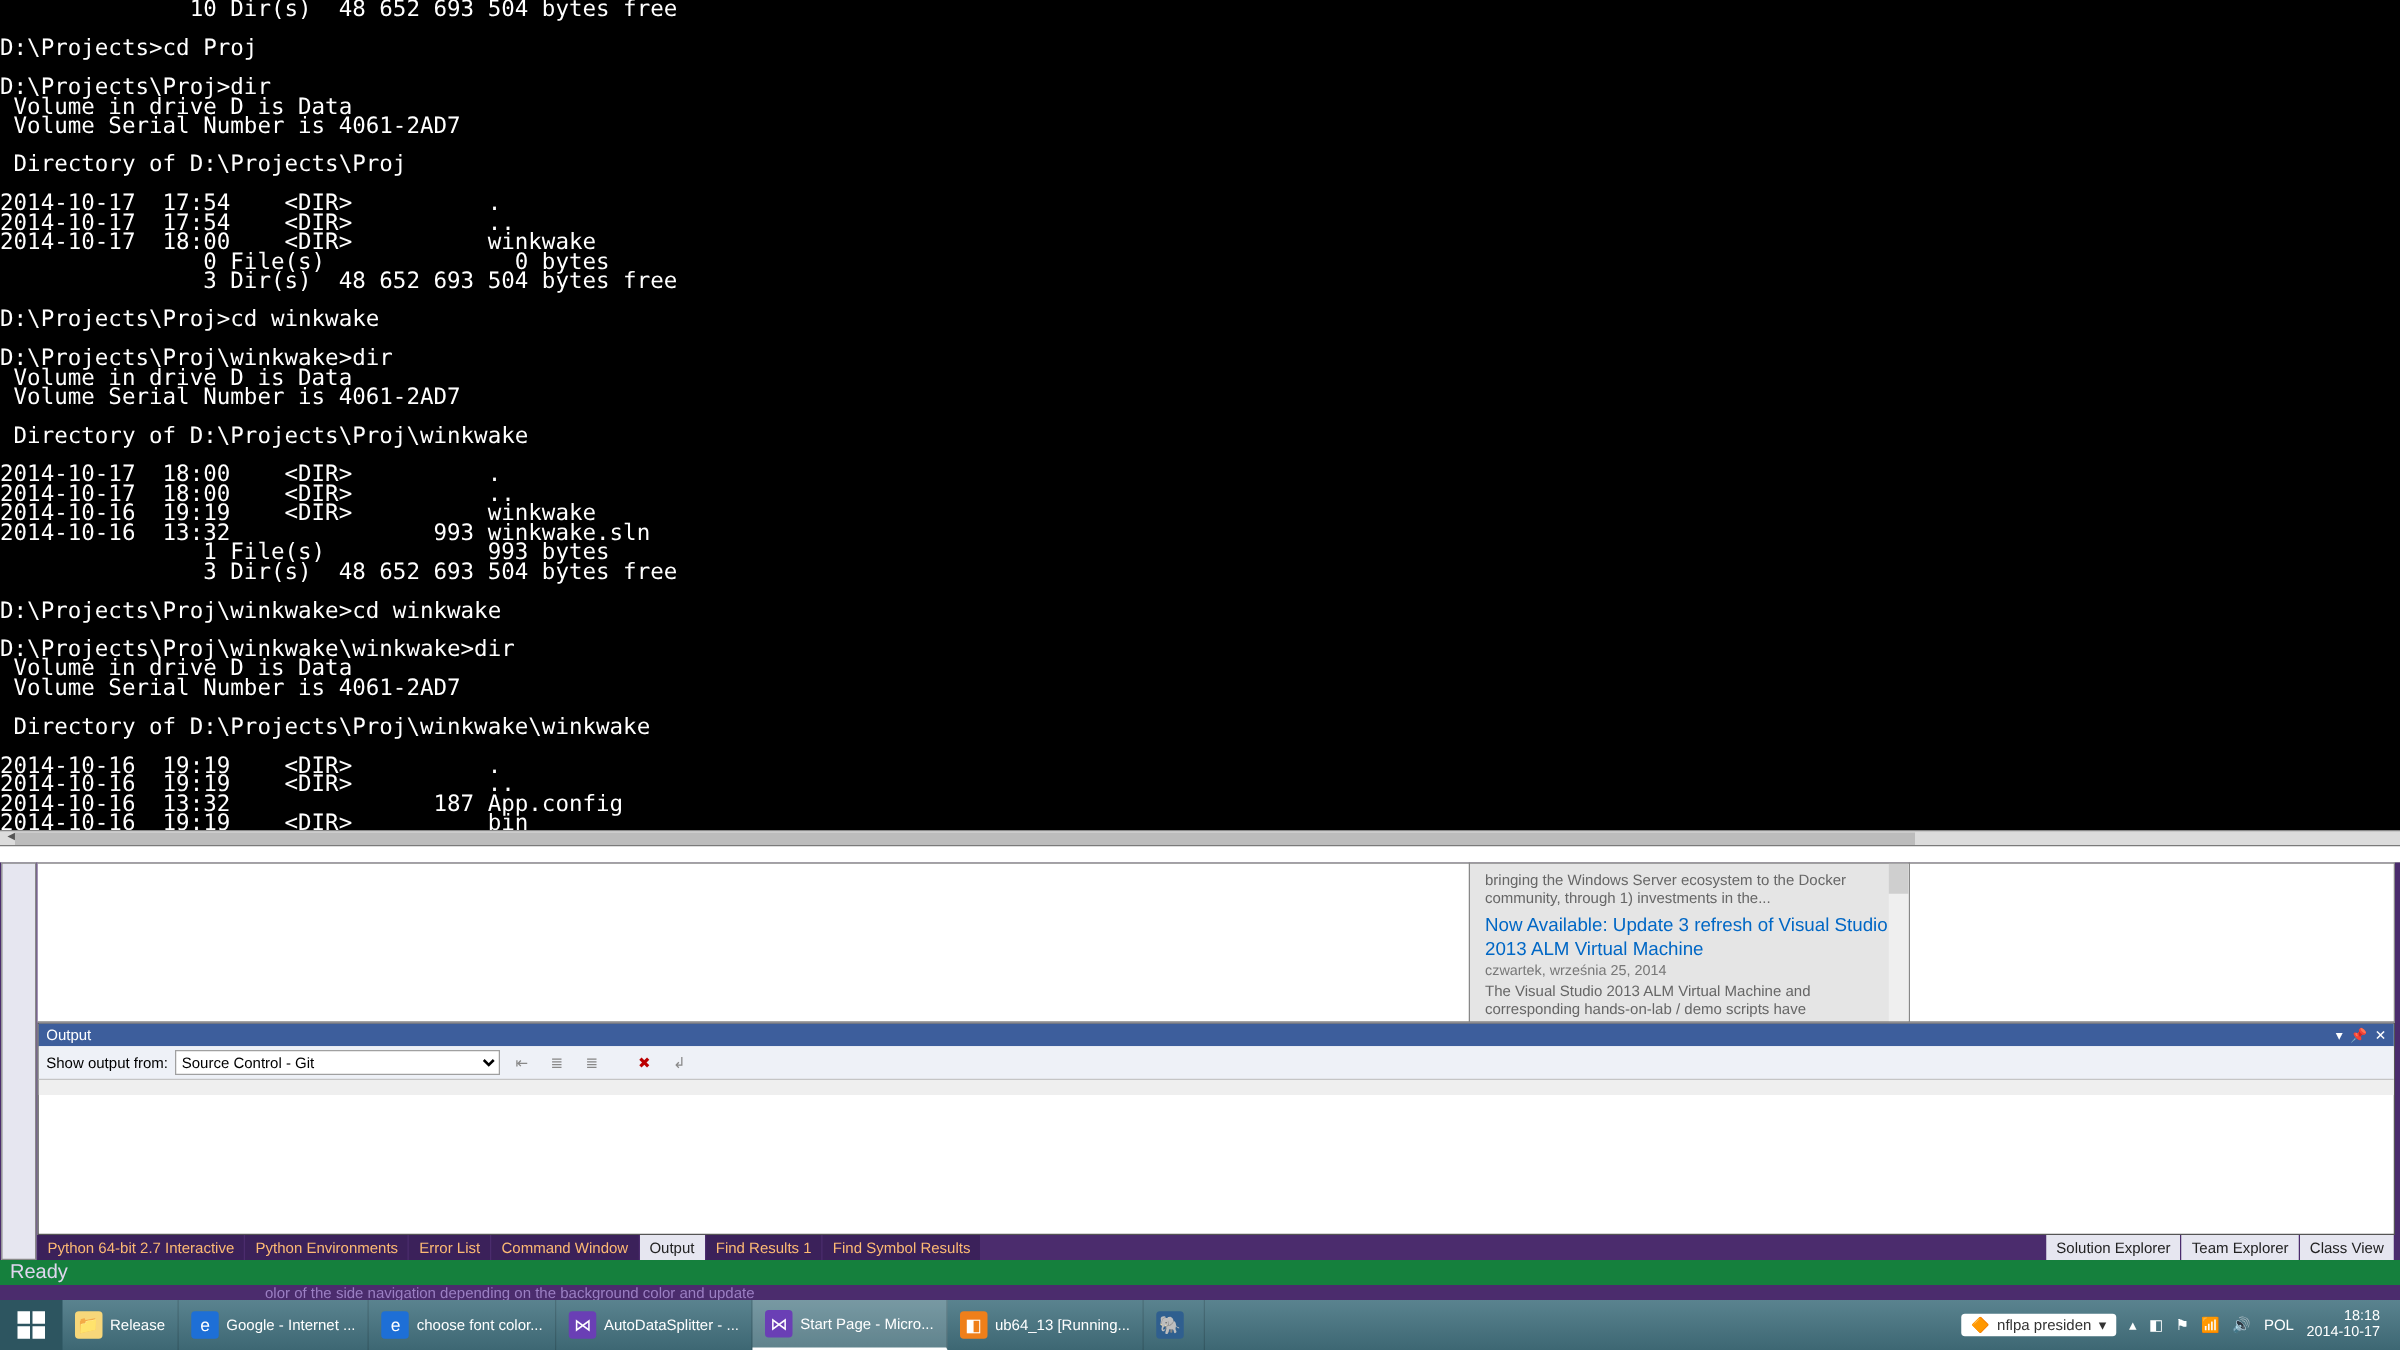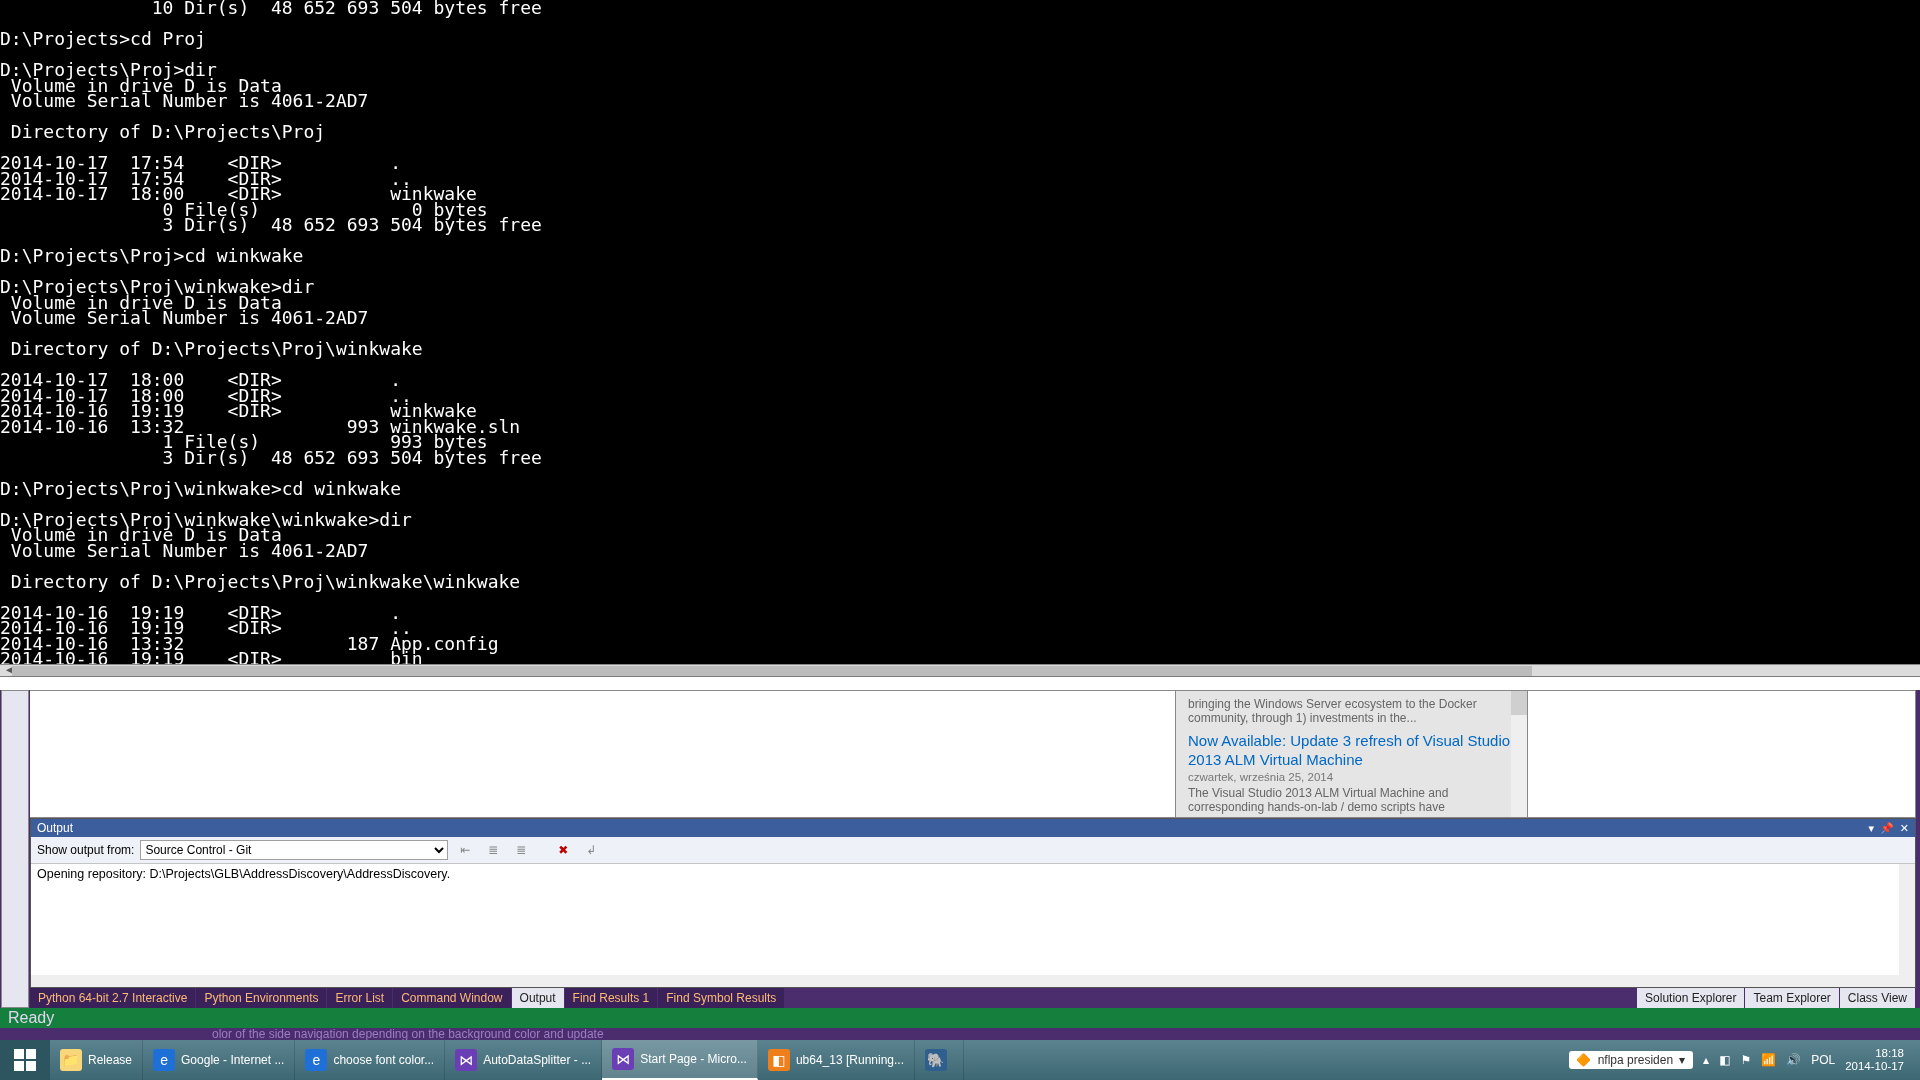--- a/index.html
+++ b/index.html
@@ -25,21 +25,21 @@
 .feed .date { color: #777; font-size: 11.5px; margin-bottom: 3px; }
 .feed .desc2 { color: #666; font-size: 12px; line-height: 14px; }
 .right-panel { flex: 1; background: #fff; border: 1px solid #888; border-left: 0; margin-right: 4px; }
 
 
 .out-panel { margin: 0 4px 0 30px; background: #fff; border: 1px solid #555; display: flex; flex-direction: column; height: 170px; position: absolute; left: 0; right: 0; top: 128px; }
 .out-title { background: #3d5e9c; color: #fff; font-size: 12px; padding: 2px 6px; display: flex; align-items: center; }
 .out-title .ttxt { flex: 1; }
 .out-title .ico { margin-left: 6px; font-size: 11px; cursor: pointer; }
 .out-tool { background: #eef1f7; border-bottom: 1px solid #c5c5c5; padding: 3px 6px; display: flex; align-items: center; font-size: 12px; gap: 6px; }
-.out-tool select { font-size: 12px; height: 20px; width: 308px; background: #fff; border: 1px solid #a0a0a0; }
+.out-tool select { font-size: 12px; height: 20px; width: 260px; background: #fff; border: 1px solid #a0a0a0; }
 .out-tool .tbtn { width: 22px; height: 20px; display: flex; align-items: center; justify-content: center; color: #888; }
 .out-body { flex: 1; padding: 2px 6px; font-family: Consolas, monospace; font-size: 12.5px; position: relative; }
 .out-body .vbar { position: absolute; right: 0; top: 0; bottom: 0; width: 16px; background: #efefef; }
 .out-foot { height: 12px; background: #efefef; }
 
 
 .tabs-row { position: absolute; left: 30px; right: 4px; top: 298px; display: flex; justify-content: space-between; }
 .tabs-left, .tabs-right { display: flex; }
 .tab { background: #3b215a; color: #fdba74; font-size: 12px; padding: 3px 8px; margin-right: 1px; cursor: pointer; }
 .tab.sel { background: #e6e6f0; color: #222; }
@@ -148,24 +148,20 @@
     <div class="out-tool">
       <span>Show output from:</span>
       <select><option>Source Control - Git</option></select>
       <span class="tbtn">⇤</span>
       <span class="tbtn">≣</span>
       <span class="tbtn">≣</span>
       <span style="width:8px"></span>
       <span class="tbtn" style="color:#b00">✖</span>
       <span class="tbtn">↲</span>
     </div>
-    <div class="out-body">
-      <span>Opening repository: D:\Projects\GLB\AddressDiscovery\AddressDiscovery.</span>
-      <div class="vbar"></div>
-    </div>
     <div class="out-foot"></div>
   </div>
 
   <div class="tabs-row">
     <div class="tabs-left" id="tabs-left">
         <div class="tab">Python 64-bit 2.7 Interactive</div>
         <div class="tab">Python Environments</div>
         <div class="tab">Error List</div>
         <div class="tab">Command Window</div>
         <div class="tab sel">Output</div>

